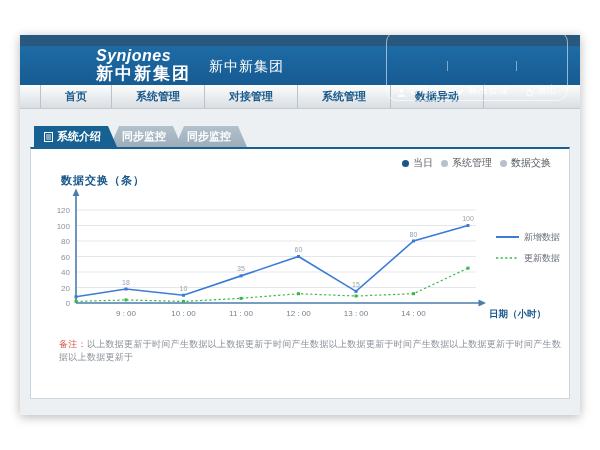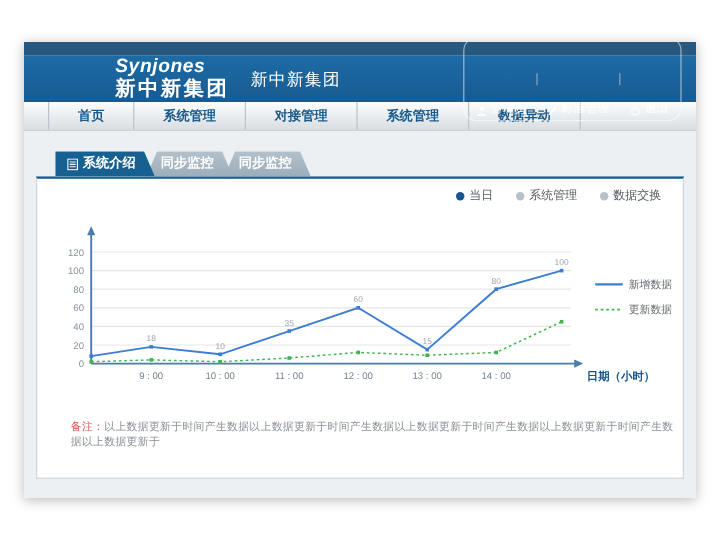--- a/index.html
+++ b/index.html
@@ -22,30 +22,30 @@
   .nav-item { display:flex; align-items:center; padding:0 24px; font-size:11px; font-weight:bold;
     color:#1a5b8c; border-right:1px solid #b9c3cb; cursor:pointer; }
   .nav-item:first-child { border-left:1px solid #b9c3cb; }
   .content { position:relative; height:306px; }
   .tabs { display:flex; margin:17px 0 0 10px; height:21px; }
   .tab { height:21px; line-height:21px; font-size:11px; font-weight:bold; color:#fff;
     padding:0 16px 0 12px; cursor:pointer; display:flex; align-items:center; gap:4px;
     background:linear-gradient(#b3c1cb,#9cadbb);
     clip-path:polygon(9px 0, calc(100% - 9px) 0, 100% 100%, 0 100%); margin-left:-7px; }
   .tab.active { background:#176092; clip-path:polygon(0 0, calc(100% - 9px) 0, 100% 100%, 0 100%);
-    margin-left:16px; z-index:2; padding-left:10px;justify-content:flex-end; }
+    margin-left:4px; z-index:2; padding-left:10px;justify-content:flex-end; }
   .panel { position:relative; margin:0 10px; height:252px; background:#fff;
     border:1px solid #ccd5dc; border-top:2px solid #176092; }
-  .radio-row { position:absolute; top:7px; right:18px; display:flex; gap:19px; align-items:center; }
+  .radio-row { position:absolute; top:7px; right:18px; display:flex; gap:8px; align-items:center; }
   .radio-item { display:flex; align-items:center; gap:4px; font-size:10px; color:#555b61; cursor:pointer; }
   .radio-dot { width:7px; height:7px; border-radius:50%; background:#b9c1c8; display:inline-block; }
   .radio-dot.selected { background:#17558a; }
   .y-title { position:absolute; left:30px; top:24px; font-size:11px; font-weight:bold; color:#17558a; letter-spacing:1px; }
   .chart-svg { position:absolute; left:10px; top:38px; }
-  .note { position:absolute; left:28px; top:200px; font-size:9px; color:#8a9097; letter-spacing:.3px; }
+  .note { position:absolute; left:28px; top:189px; font-size:9px; color:#8a9097; letter-spacing:.3px; }
   .note-prefix { color:#d9534a; }
 </style>
 </head>
 <body>
 
 <div class="window">
   <div class="topstrip"></div>
 
   <div class="header">
     <div class="logo">
@@ -115,20 +115,21 @@
         <span class="radio-item">
           <span class="radio-dot"></span>
           <span>系统管理</span>
         </span>
         <span class="radio-item">
           <span class="radio-dot"></span>
           <span>数据交换</span>
         </span>
       </div>
 
+      <div class="y-title">数据交换（条）</div>
 
       <svg class="chart-svg" width="520" height="150" viewBox="0 0 520 150">
           <g>
             <line x1="35" y1="100.5" x2="435" y2="100.5" stroke="#e4e7ea" stroke-width="1"></line>
             <line x1="35" y1="85" x2="435" y2="85" stroke="#e4e7ea" stroke-width="1"></line>
             <line x1="35" y1="69.5" x2="435" y2="69.5" stroke="#e4e7ea" stroke-width="1"></line>
             <line x1="35" y1="54" x2="435" y2="54" stroke="#e4e7ea" stroke-width="1"></line>
             <line x1="35" y1="38.5" x2="435" y2="38.5" stroke="#e4e7ea" stroke-width="1"></line>
             <line x1="35" y1="23" x2="435" y2="23" stroke="#e4e7ea" stroke-width="1"></line>
           </g>

